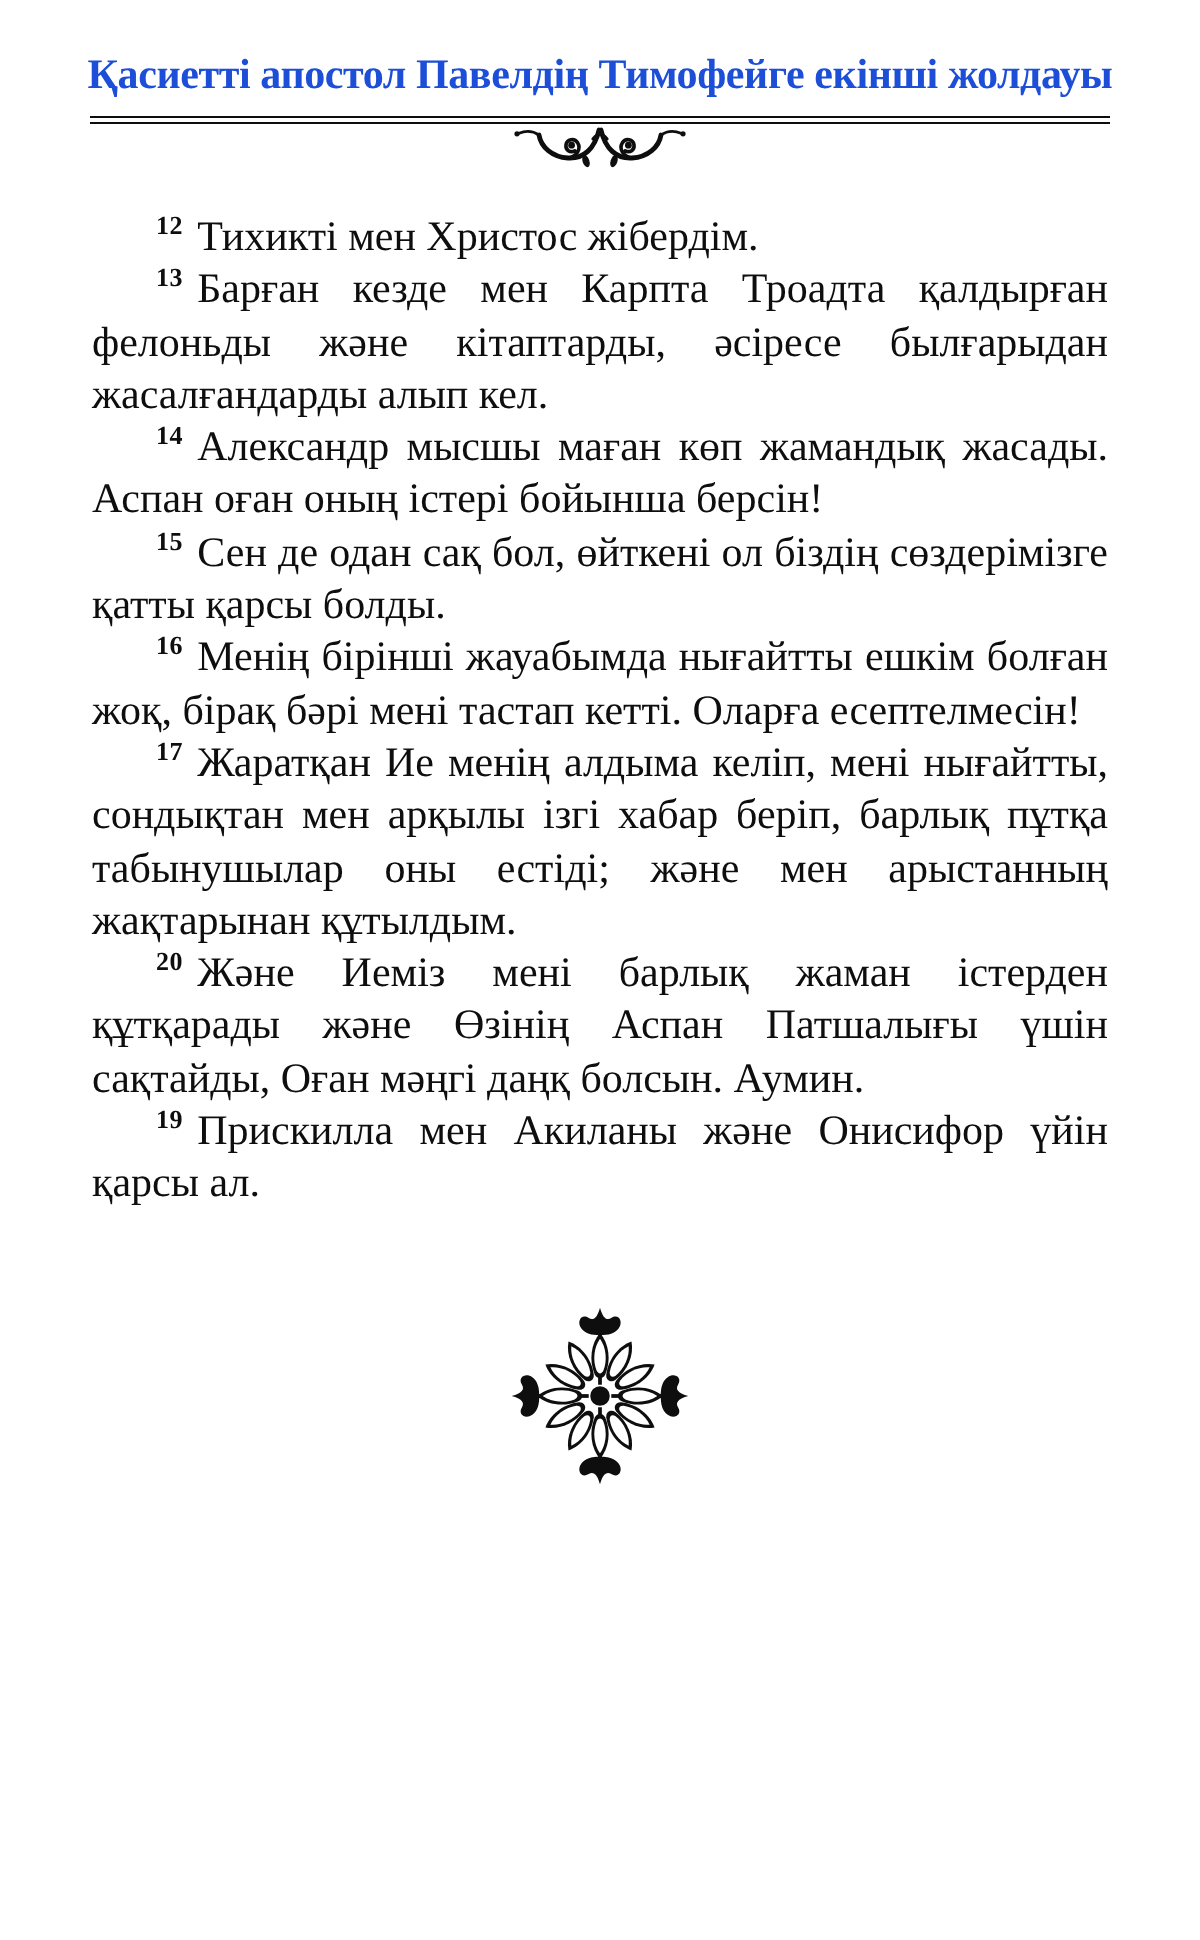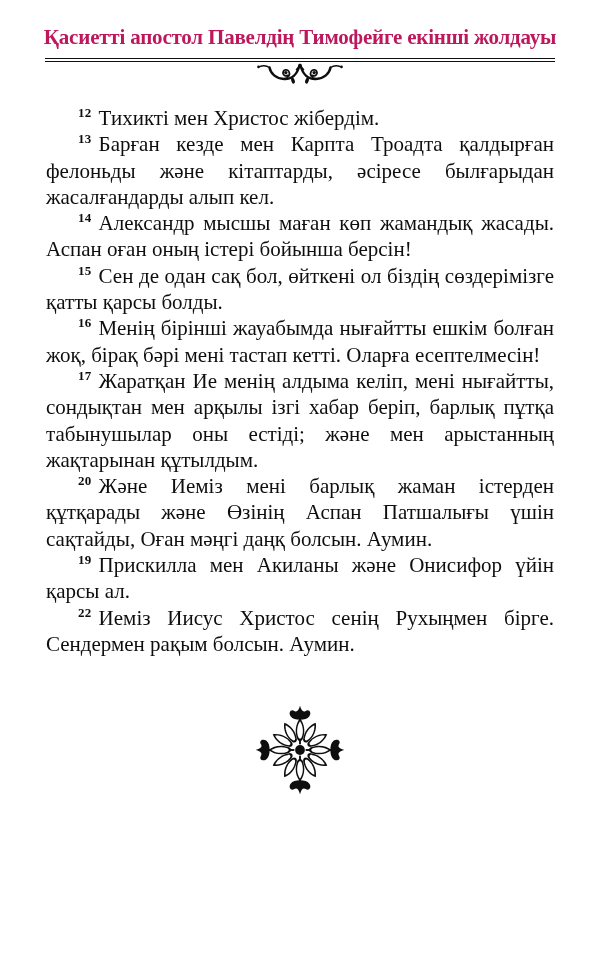--- a/index.html
+++ b/index.html
@@ -16,21 +16,21 @@
     background: #ffffff;
   }
   .header { padding-top: 25px; }
   .title {
     margin: 0;
     text-align: center;
     white-space: nowrap;
     font-size: 21px;
     font-weight: bold;
     letter-spacing: -0.2px;
-    color: #be185d;
+    color: #1d4ed8;
   }
   .divider {
     position: relative;
     margin: 8px 45px 0 45px;
     height: 2px;
     border-top: 1.5px solid #0e0e0e;
     border-bottom: 1.5px solid #0e0e0e;
   }
   .flourish {
     position: absolute;
@@ -87,21 +87,20 @@
 
   <main class="body-text">
     <p class="verse"><sup class="vnum">12</sup><span>Тихикті мен Христос жібердім.</span></p>
     <p class="verse"><sup class="vnum">13</sup><span>Барған кезде мен Карпта Троадта қалдырған фелоньды және кітаптарды, әсіресе былғарыдан жасалғандарды алып кел.</span></p>
     <p class="verse"><sup class="vnum">14</sup><span>Александр мысшы маған көп жамандық жасады. Аспан оған оның істері бойынша берсін!</span></p>
     <p class="verse"><sup class="vnum">15</sup><span>Сен де одан сақ бол, өйткені ол біздің сөздерімізге қатты қарсы болды.</span></p>
     <p class="verse"><sup class="vnum">16</sup><span>Менің бірінші жауабымда нығайтты ешкім болған жоқ, бірақ бәрі мені тастап кетті. Оларға есептелмесін!</span></p>
     <p class="verse"><sup class="vnum">17</sup><span>Жаратқан Ие менің алдыма келіп, мені нығайтты, сондықтан мен арқылы ізгі хабар беріп, барлық пұтқа табынушылар оны естіді; және мен арыстанның жақтарынан құтылдым.</span></p>
     <p class="verse"><sup class="vnum">20</sup><span>Және Иеміз мені барлық жаман істерден құтқарады және Өзінің Аспан Патшалығы үшін сақтайды, Оған мәңгі даңқ болсын. Аумин.</span></p>
     <p class="verse"><sup class="vnum">19</sup><span>Прискилла мен Акиланы және Онисифор үйін қарсы ал.</span></p>
-    <p class="verse"><sup class="vnum">22</sup><span>Иеміз Иисус Христос сенің Рухыңмен бірге. Сендермен рақым болсын. Аумин.</span></p>
   </main>
 
   <footer class="footer">
     <svg width="94" height="94" viewBox="-50 -50 100 100" xmlns="http://www.w3.org/2000/svg">
       <g fill="#0e0e0e">
         <g id="arm">
           <rect x="-1" y="-34" width="2" height="28"></rect>
           <path d="M 0 -47 C -1.5 -41.5 -3.5 -40 -6 -41.5 C -10 -44 -12.5 -39.5 -10 -36 C -8 -33.2 -4.5 -32.3 0 -32.3 C 4.5 -32.3 8 -33.2 10 -36 C 12.5 -39.5 10 -44 6 -41.5 C 3.5 -40 1.5 -41.5 0 -47 Z"></path>
         </g>
         <use href="#arm" transform="rotate(90)"></use>

